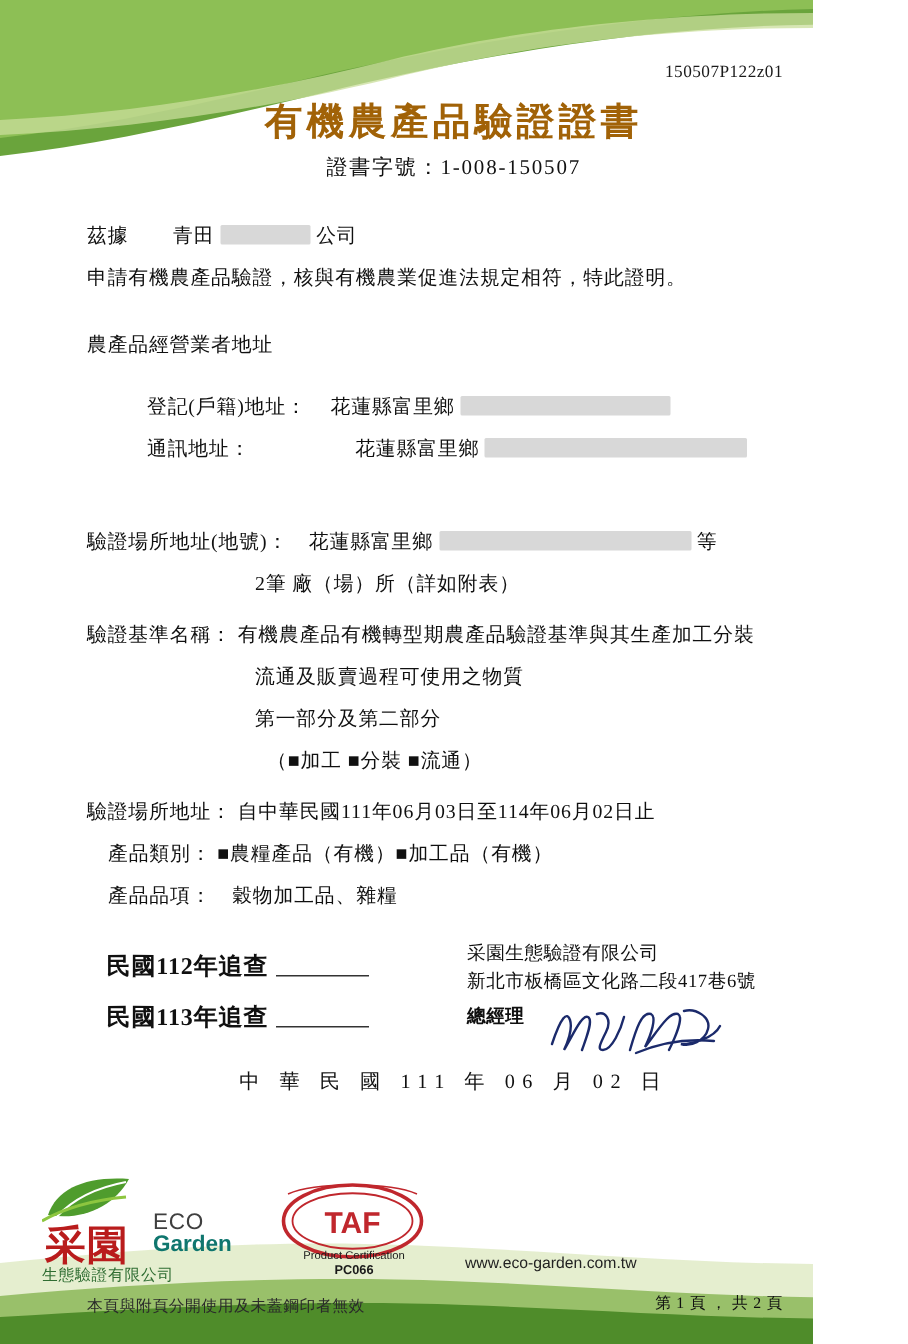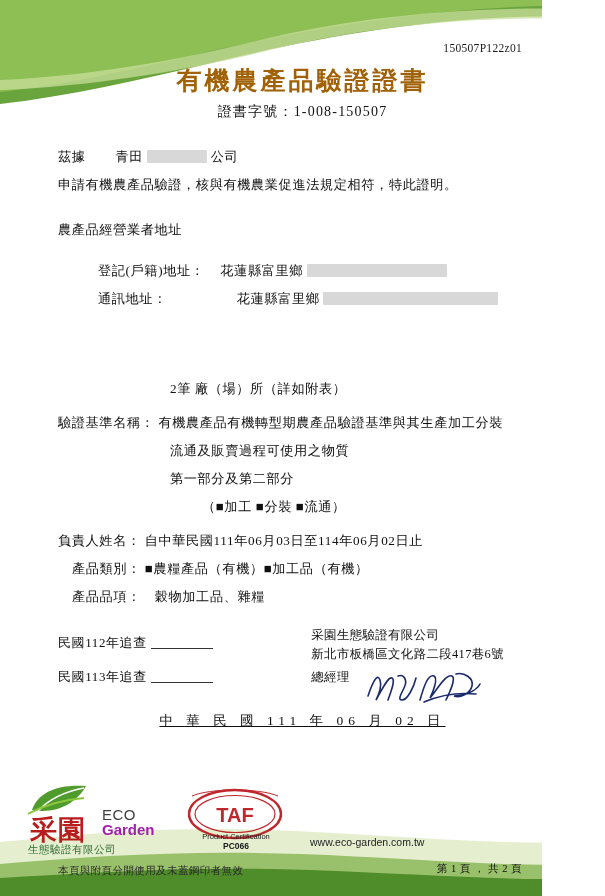--- a/index.html
+++ b/index.html
@@ -103,42 +103,42 @@
   .signature {
     position: absolute;
     right: 58px;
     top: 666px;
     width: 120px;
     height: 44px;
   }
 
   .followup {
     position: absolute;
-    left: 58px;
-    font-size: 13px;
+    left: 71px;
+    font-size: 16px;
     letter-spacing: 0.6px;
     white-space: nowrap;
+    font-weight: bold;
   }
   .blank-line {
     display: inline-block;
     width: 62px;
     border-bottom: 1px solid #333;
     height: 13px;
     vertical-align: -2px;
   }
 
   .date-line {
     position: absolute;
     left: 0;
     top: 712px;
     width: 605px;
     text-align: center;
     font-size: 13.5px;
     letter-spacing: 5px;
-    text-decoration: underline;
   }
 
   
   .logo-eco {
     position: absolute;
     left: 24px;
     top: 788px;
     width: 150px;
     height: 70px;
   }
@@ -160,21 +160,21 @@
     color: #3f3f3f;
     letter-spacing: 0.5px;
   }
   .logo-eco .en2 {
     position: absolute;
     left: 78px;
     top: 33px;
     font-family: "Liberation Sans", sans-serif;
     font-size: 15px;
     font-weight: bold;
-    color: #a21caf;
+    color: #0f766e;
   }
   .logo-eco .sub {
     position: absolute;
     left: 4px;
     top: 55px;
     font-size: 10.5px;
     color: #2f6d32;
     letter-spacing: 0.5px;
   }
 
@@ -263,33 +263,40 @@
   </div>
 
   <div class="row indent1" style="top:290px;">
     <span>通訊地址：</span>
     <span style="display:inline-block;width:62px;"></span>
     <span>花蓮縣富里鄉</span>
     <span class="redact" style="width:175px;"></span>
   </div>
 
 
+  <div class="row" style="top:352px;">
+    <span>驗證場所地址(地號)：</span>
+    <span style="display:inline-block;width:6px;"></span>
+    <span>花蓮縣富里鄉</span>
+    <span class="redact" style="width:168px;"></span>
+    <span>等</span>
+  </div>
 
   <div class="row indent2" style="top:380px;left:170px;">2筆 廠（場）所（詳如附表）</div>
 
   <div class="row" style="top:414px;">
     <span>驗證基準名稱：</span>
     <span>有機農產品有機轉型期農產品驗證基準與其生產加工分裝</span>
   </div>
   <div class="row" style="top:442px;left:170px;">流通及販賣過程可使用之物質</div>
   <div class="row" style="top:470px;left:170px;">第一部分及第二部分</div>
-  <div class="row" style="top:498px;left:178px;margin-left:24px;">（■加工 ■分裝 ■流通）</div>
+  <div class="row" style="top:498px;left:178px;">（■加工 ■分裝 ■流通）</div>
 
   <div class="row" style="top:532px;">
-    <span>負責人姓名：</span>
+    <span>驗證場所地址：</span>
     <span>自中華民國111年06月03日至114年06月02日止</span>
   </div>
 
   <div class="row" style="top:560px;left:72px;">
     <span>產品類別：</span>
     <span>■農糧產品（有機）■加工品（有機）</span>
   </div>
 
   <div class="row" style="top:588px;left:72px;">
     <span>產品品項：</span>
@@ -302,21 +309,21 @@
     <span class="blank-line"></span>
   </div>
   <div class="followup" style="top:668px;">
     <span>民國113年追查</span>
     <span class="blank-line"></span>
   </div>
 
   <div class="sig-block" style="top:626px;">
     <div>采園生態驗證有限公司</div>
     <div>新北市板橋區文化路二段417巷6號</div>
-    <div style="margin-top:4px;">總經理</div>
+    <div style="margin-top:4px;font-weight:bold;">總經理</div>
   </div>
 
   <svg class="signature" viewBox="0 0 120 44" xmlns="http://www.w3.org/2000/svg">
     <g fill="none" stroke="#1b2a6b" stroke-width="1.6" stroke-linecap="round">
       <path d="M4,30 C10,12 14,8 16,14 C18,20 14,30 12,34 C18,24 24,10 28,12 C32,14 26,28 24,34"></path>
       <path d="M34,10 C40,8 44,14 40,22 C36,30 34,34 38,34 C44,34 50,20 52,12"></path>
       <path d="M56,34 C60,20 64,8 70,10 C74,12 70,24 66,32 C74,22 82,8 88,10 C92,12 86,26 82,34"></path>
       <path d="M92,8 C100,6 110,12 108,20 C106,28 96,32 90,30 C98,30 112,26 116,18"></path>
       <path d="M60,36 C74,30 92,26 112,28"></path>
     </g>

